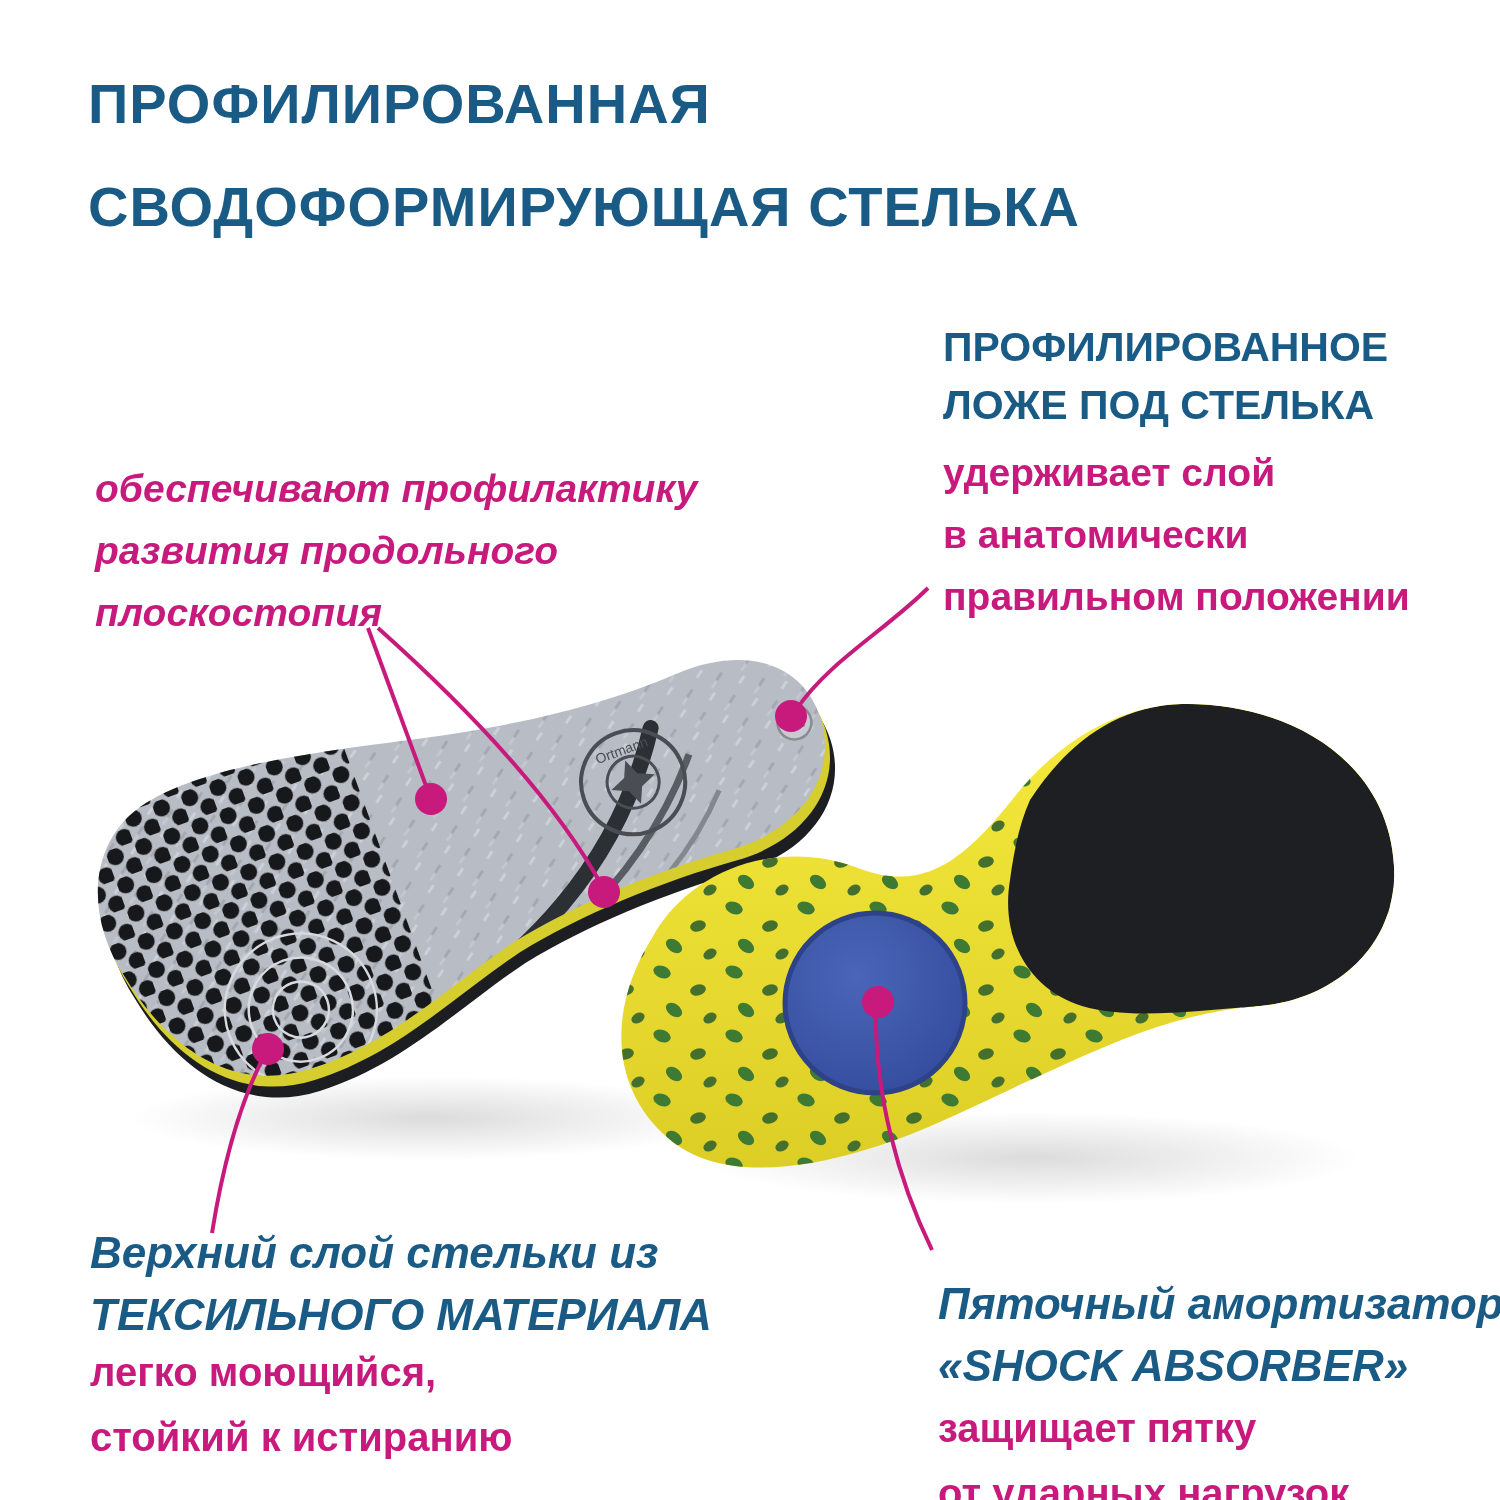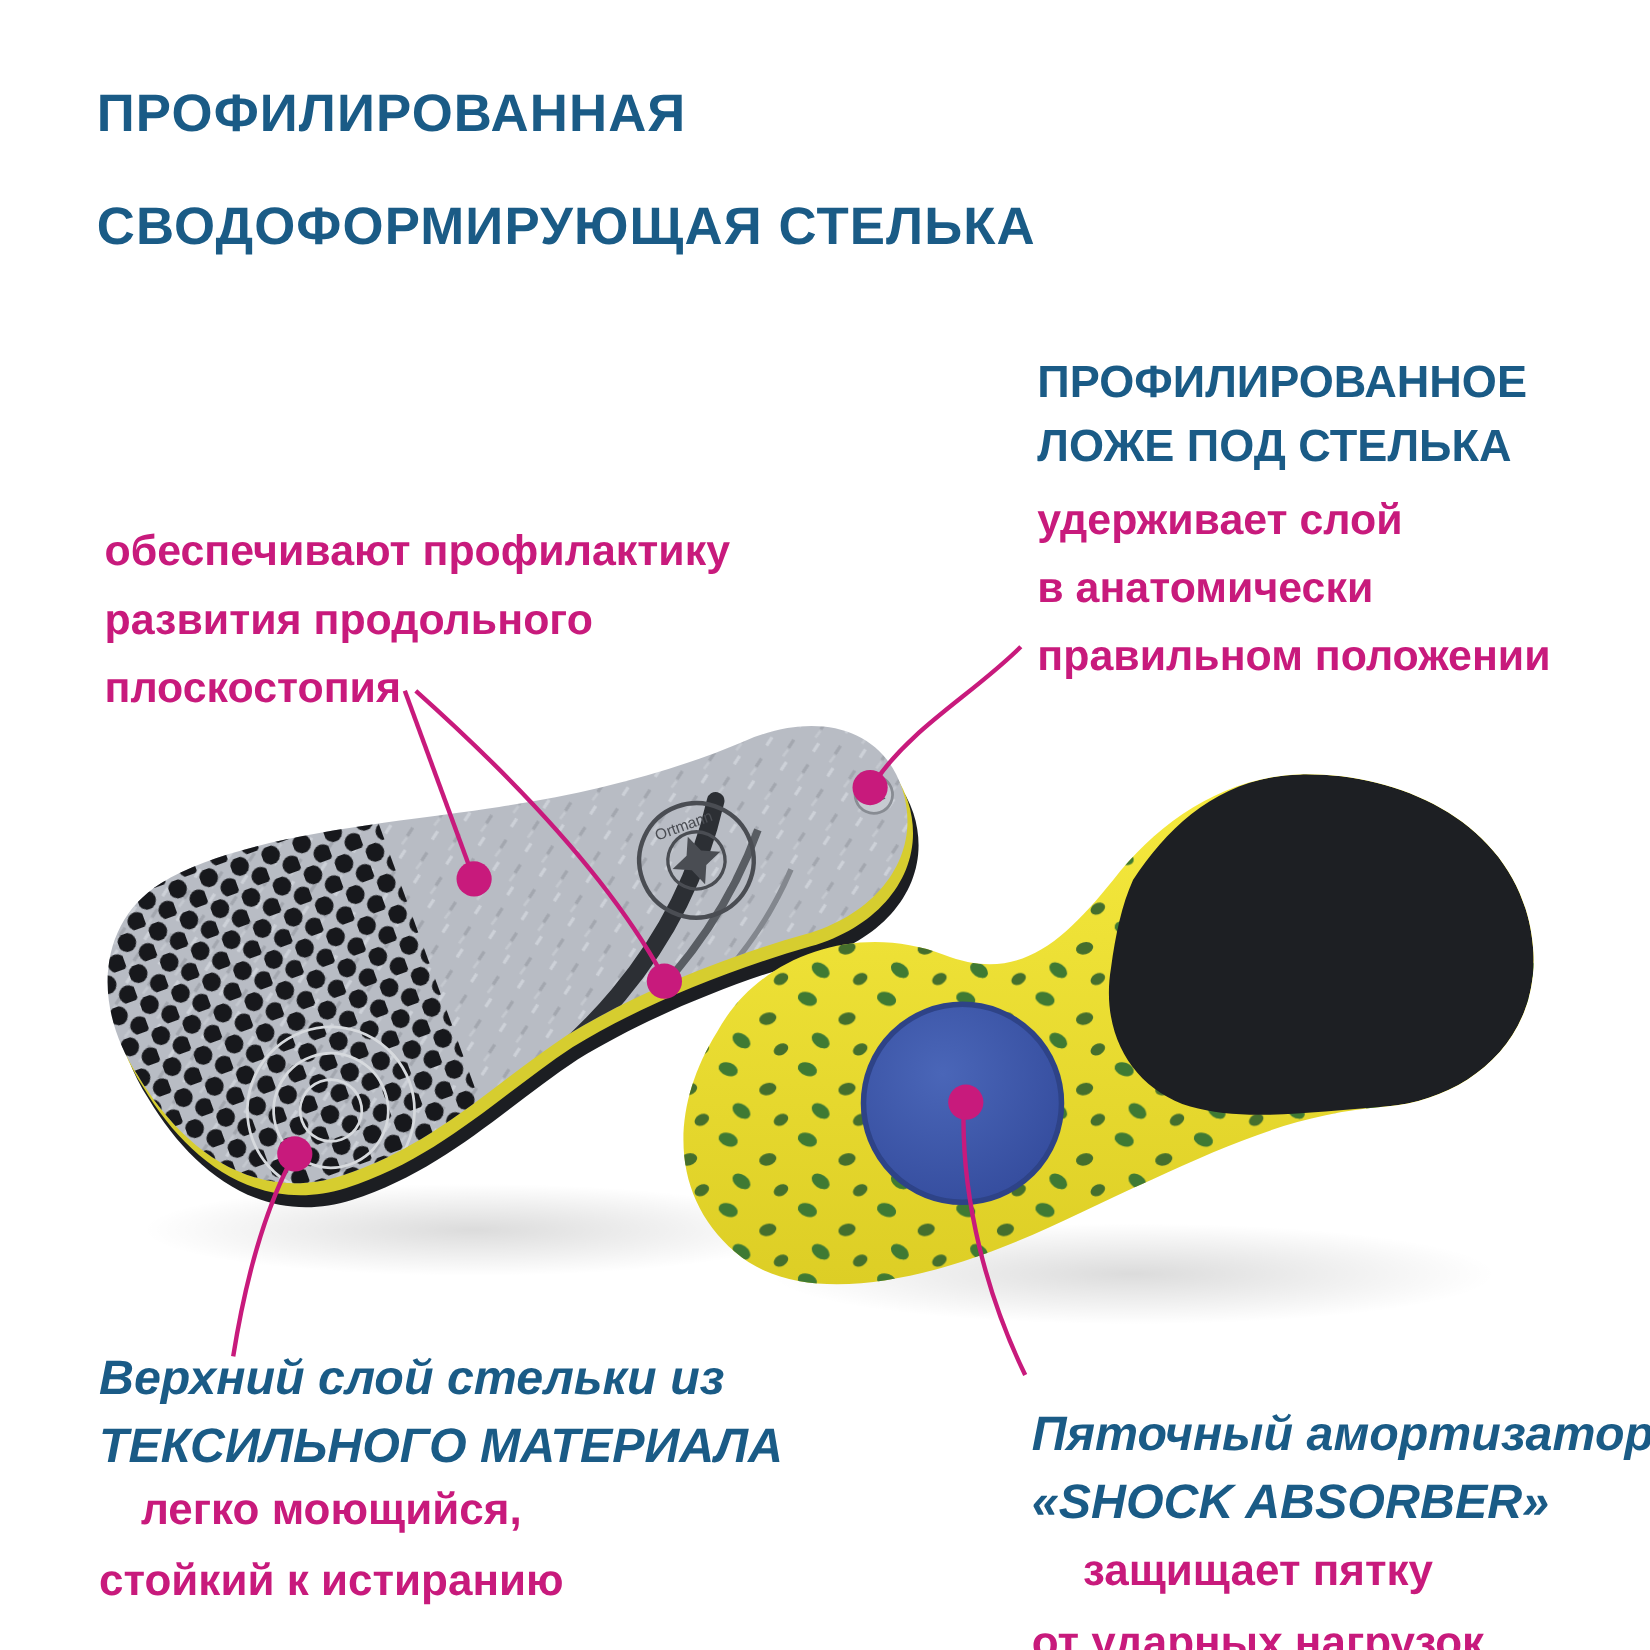--- a/index.html
+++ b/index.html
@@ -6,21 +6,21 @@
   .canvas{
     position:relative;
     width:1500px;height:1500px;
     background:#ffffff;
     overflow:hidden;
     font-family:"Liberation Sans", sans-serif;
   }
   .abs{position:absolute;}
   .title{
     left:88px;top:52px;
-    font-size:48px;font-weight:700;
+    font-size:56px;font-weight:700;
     line-height:103px;
     letter-spacing:1px;
     color:var(--heading-blue,#1a5b86);
     white-space:nowrap;
   }
   .feature-title{
     font-size:41px;font-weight:600;
     line-height:58px;
     color:var(--heading-blue,#1a5b86);
     white-space:nowrap;
@@ -36,24 +36,23 @@
     line-height:62px;
     color:var(--heading-blue,#1a5b86);
     white-space:nowrap;
     font-style:italic;
   }
   .feature-desc-lg{
     font-size:40px;font-weight:700;
     line-height:65px;
     color:var(--accent-magenta,#c81a7c);
     white-space:nowrap;
-    text-align:center;
   }
   .pos-arch-title{left:95px;top:338px;}
-  .pos-arch-desc{left:95px;top:471px;}
+  .pos-arch-desc{left:95px;top:458px;font-style:italic;}
   .pos-heel-title{left:943px;top:318px;}
   .pos-heel-desc{left:943px;top:442px;}
   .pos-textile-title{left:90px;top:1222px;}
   .pos-textile-desc{left:90px;top:1340px;}
   .pos-shock-title{left:938px;top:1273px;}
   .pos-shock-desc{left:938px;top:1396px;}
   .illustration{left:0;top:0;width:1500px;height:1500px;}
   .connector{stroke:var(--accent-magenta,#c81a7c);stroke-width:4;fill:none;}
   .dot{fill:var(--accent-magenta,#c81a7c);}
 </style>

